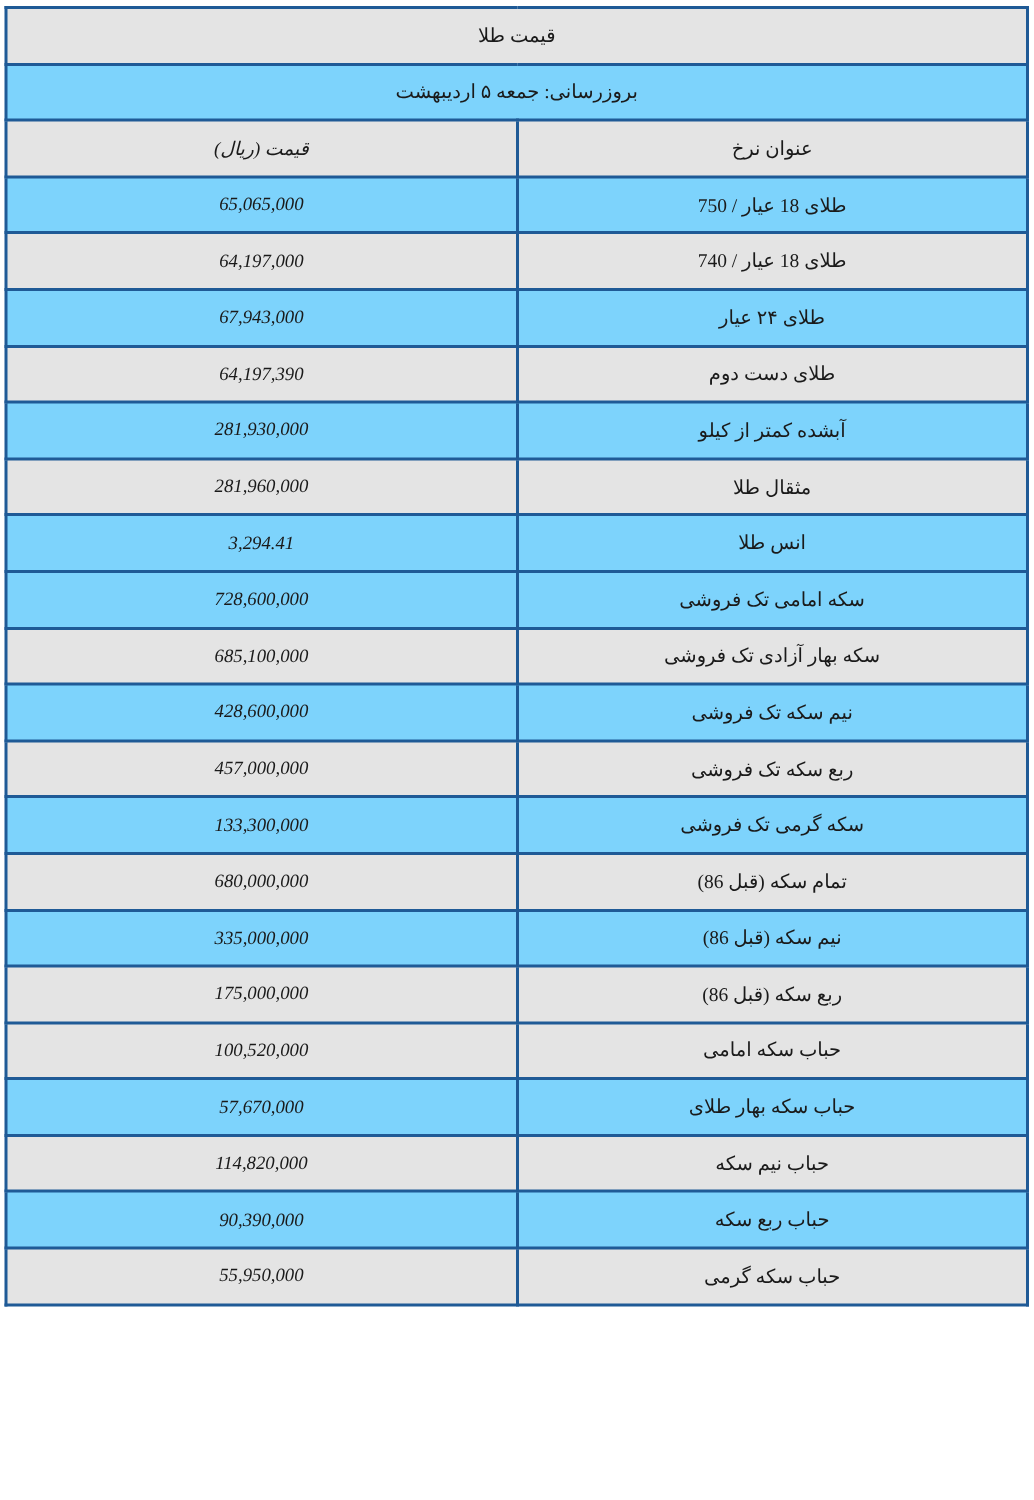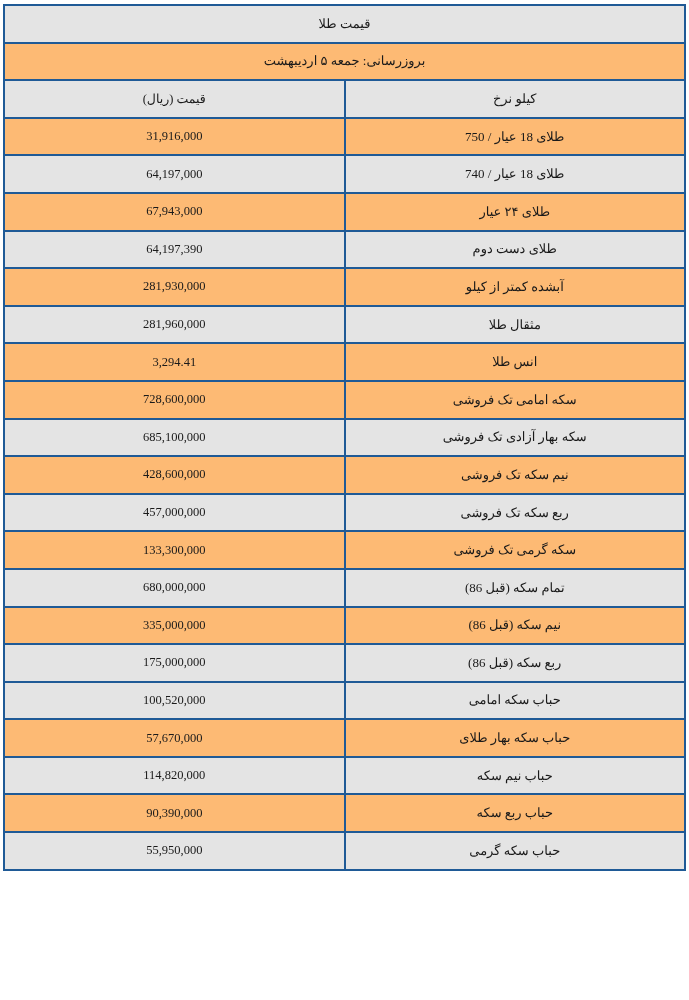--- a/index.html
+++ b/index.html
@@ -15,45 +15,45 @@
     table-layout: fixed;
   }
   table.prices td {
     border: 2px solid #1f5a96;
     height: 35.6px;
     padding: 0;
     text-align: center;
     vertical-align: middle;
   }
   table.prices td.name { width: 451px; }
-  table.prices td.price { width: 228px; direction: ltr; font-size: 12.5px; }
+  table.prices td.price { width: 228px; direction: ltr; font-size: 12.5px; font-style: italic; }
   tr.gray td { background: #e4e4e4; }
-  tr.white td { background: #fdba74; }
+  tr.white td { background: #7dd3fc; }
   .num { font-family: "Liberation Serif", serif; }
 </style>
 </head>
 <body>
 
 <div class="wrap">
 <table class="prices">
   <tbody>
     <tr class="gray">
       <td colspan="2">قیمت طلا</td>
     </tr>
     <tr class="white">
       <td colspan="2">بروزرسانی:  جمعه ۵ اردیبهشت</td>
     </tr>
     <tr class="gray">
-      <td class="name">کیلو نرخ</td>
+      <td class="name">عنوان نرخ</td>
       <td class="price" style="direction:rtl">قیمت (ریال)</td>
     </tr>
 
     <tr class="white">
       <td class="name">طلای 18 عیار / 750</td>
-      <td class="price num">31,916,000</td>
+      <td class="price num">65,065,000</td>
     </tr>
     <tr class="gray">
       <td class="name">طلای 18 عیار / 740</td>
       <td class="price num">64,197,000</td>
     </tr>
     <tr class="white">
       <td class="name">طلای ۲۴ عیار</td>
       <td class="price num">67,943,000</td>
     </tr>
     <tr class="gray">

